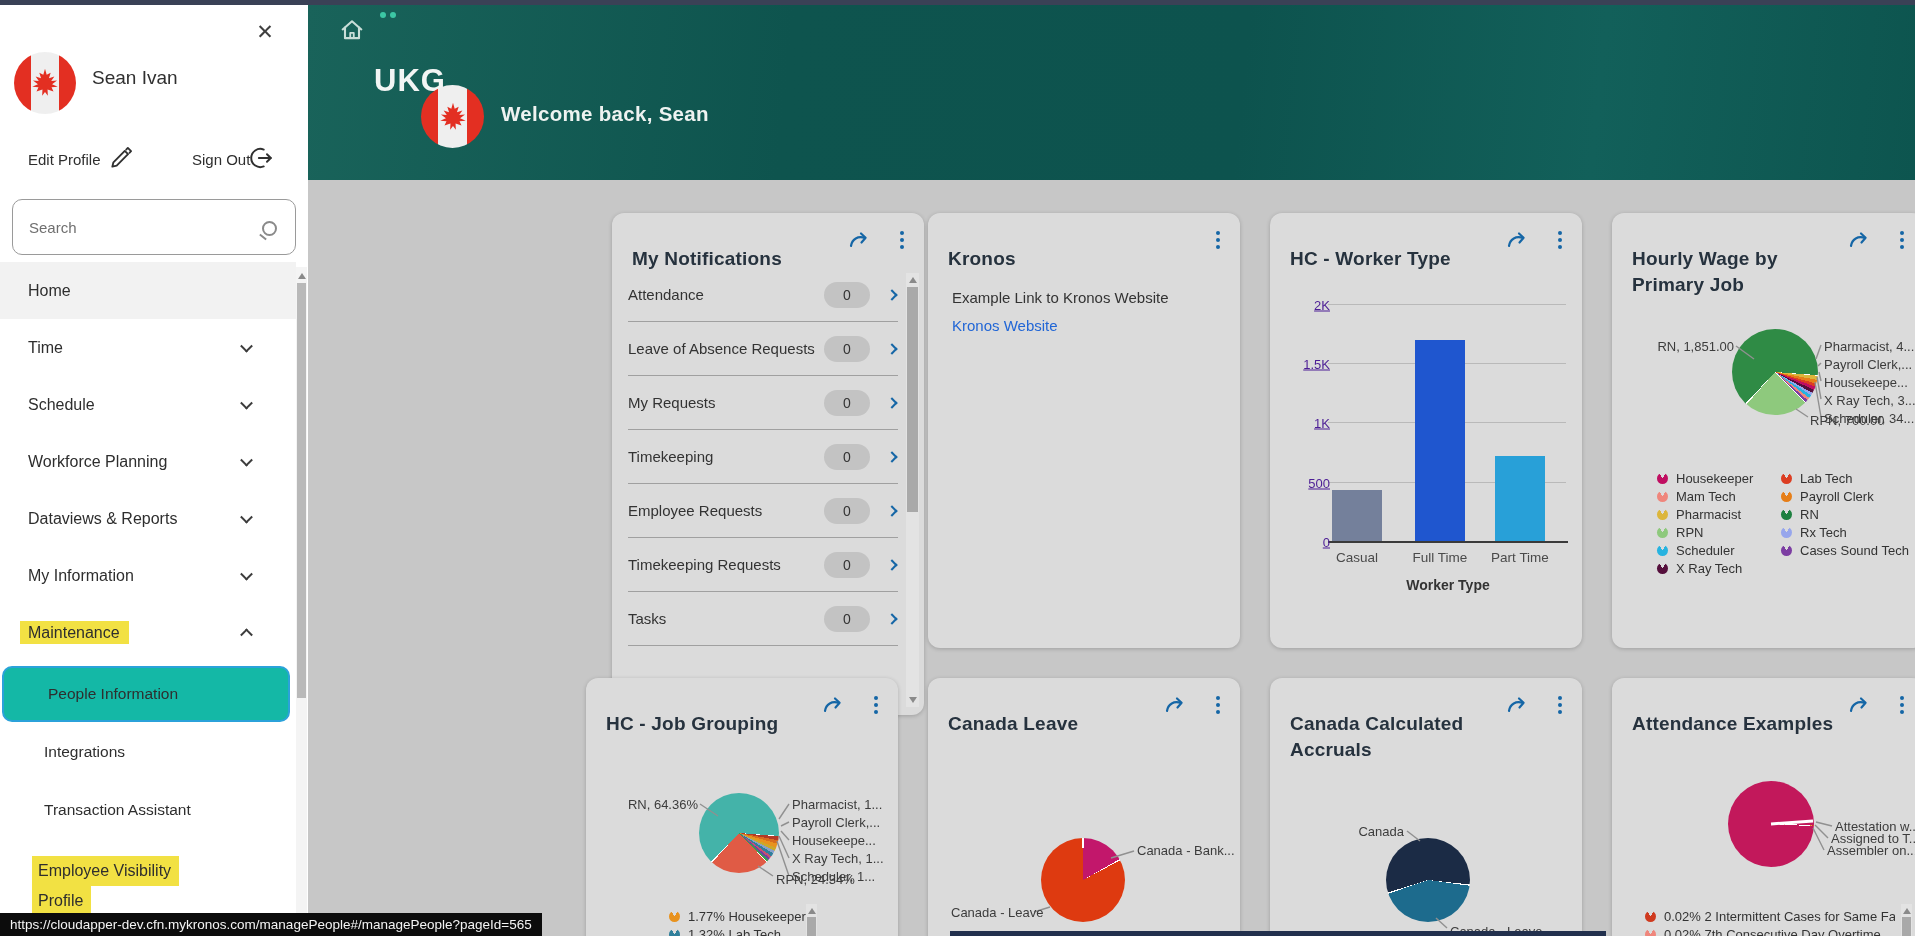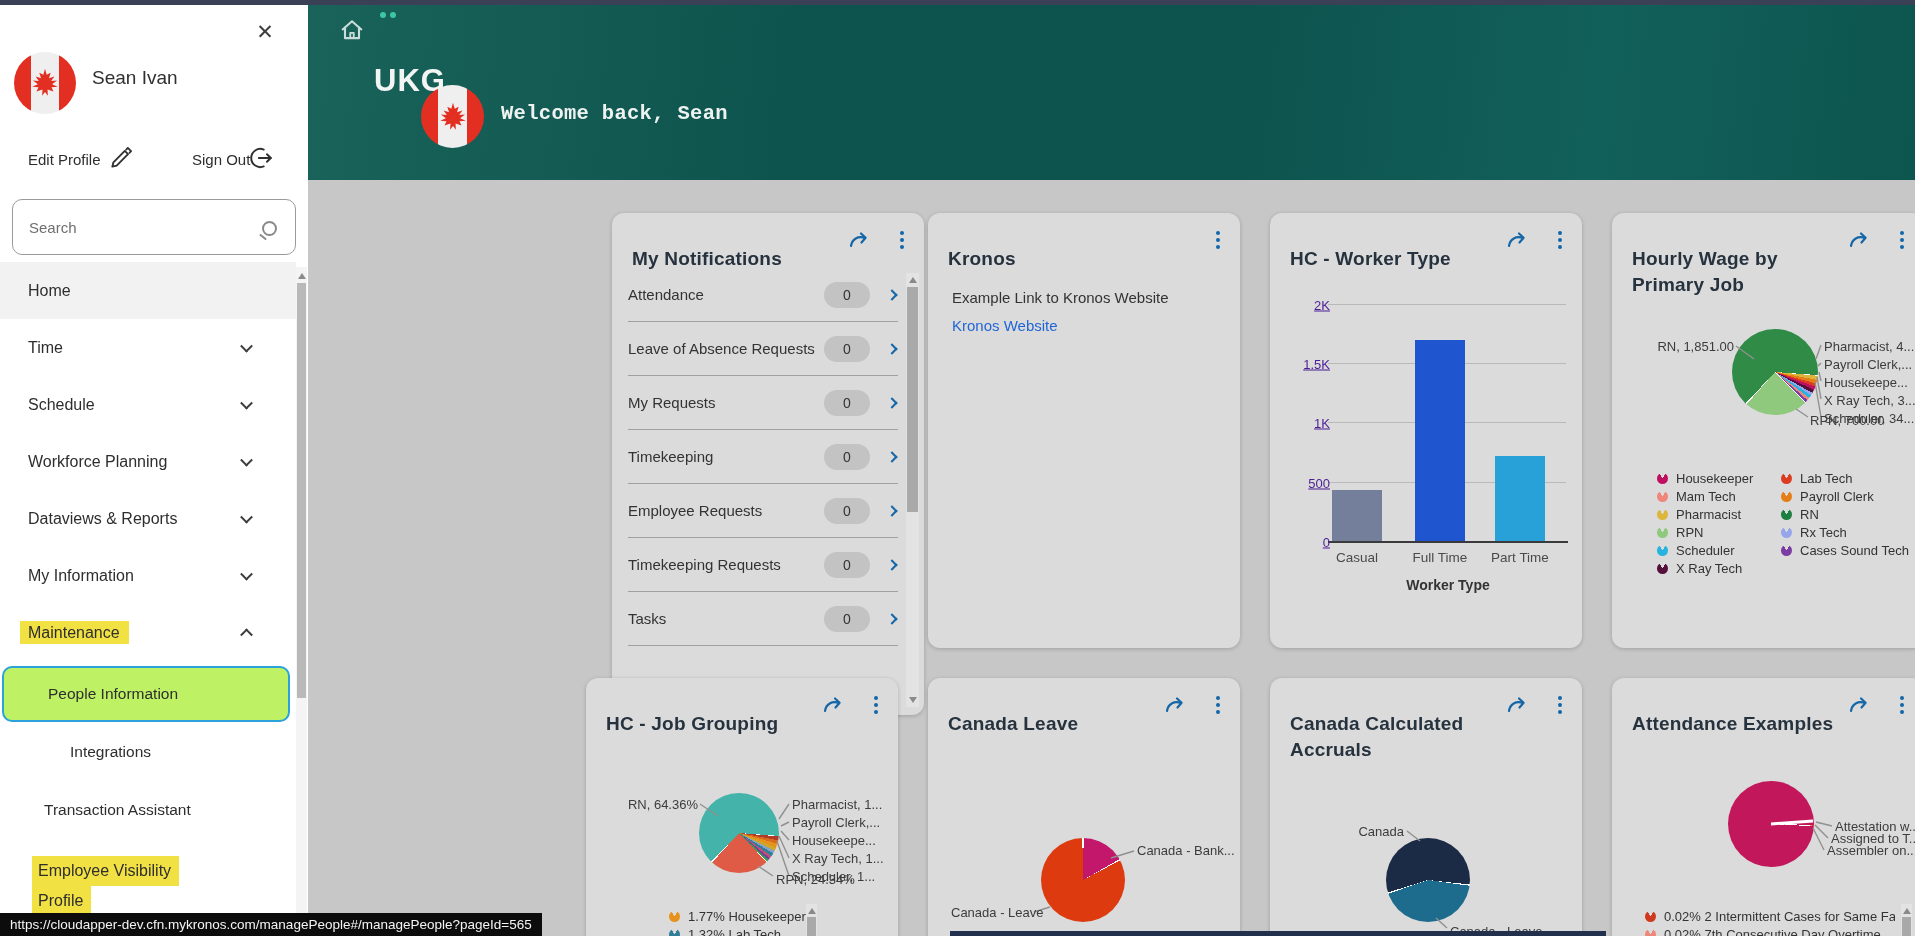--- a/index.html
+++ b/index.html
@@ -12,21 +12,21 @@
   .banner{position:absolute;left:308px;top:0;width:1607px;height:180px;
           background:linear-gradient(96deg,#19635a 0%,#0e544e 30%,#0d534e 58%,#12605a 80%,#0d554f 100%);}
   .home-ic{position:absolute;left:30px;top:16px;width:28px;height:28px;cursor:pointer;}
   .logo{position:absolute;left:66px;top:10px;width:90px;height:44px;}
   .logo-text{position:absolute;left:0;top:8px;font-size:31px;font-weight:800;color:#f2f5f4;letter-spacing:1px;margin-top:45px;}
   .logo-dot{position:absolute;top:2px;width:6px;height:6px;border-radius:50%;background:#3cc6a4;}
   .logo-dot.d1{left:6px;} .logo-dot.d2{left:16px;}
   .flag{border-radius:50%;overflow:hidden;background:linear-gradient(to right,#e32f22 0 27%,#efefef 27% 73%,#e32f22 73% 100%);
         display:flex;align-items:center;justify-content:center;}
   .banner .flag{position:absolute;left:113px;top:85px;width:63px;height:63px;}
-  .welcome{position:absolute;left:193px;top:102px;font-size:20.5px;font-weight:700;color:#eef3f1;letter-spacing:.3px;font-family:Liberation Mono, monospace;}
+  .welcome{position:absolute;left:193px;top:102px;font-size:20.5px;font-weight:700;color:#eef3f1;letter-spacing:.3px;}
   
   .sidebar{position:absolute;left:0;top:5px;width:308px;height:931px;background:#ffffff;z-index:20;}
   .close-x{position:absolute;left:250px;top:12px;width:30px;height:30px;border:none;background:none;
            font-size:21px;color:#3f3f3f;cursor:pointer;line-height:30px;text-align:center;padding:0;}
   .sidebar .flag{position:absolute;left:14px;top:47px;width:62px;height:62px;}
   .user-name{position:absolute;left:92px;top:62px;font-size:19px;color:#303030;}
   .profile-link{position:absolute;top:146px;font-size:15px;color:#2e2e2e;cursor:pointer;}
   .edit-label{left:28px;} .signout-label{left:192px;}
   .pencil-ic{position:absolute;left:108px;top:140px;width:26px;height:26px;cursor:pointer;}
   .signout-ic{position:absolute;left:248px;top:140px;width:26px;height:26px;cursor:pointer;}
@@ -41,21 +41,21 @@
   .nav-item{position:relative;height:57px;display:flex;align-items:center;cursor:pointer;}
   .nav-item.active{background:#f2f2f2;}
   .nav-label{margin-left:28px;font-size:16px;color:#2e2e2e;}
   .hl{background:#f2e143;padding:3px 9px 3px 8px;margin-left:-8px;}
   .chev{position:absolute;left:242px;top:50%;width:9px;height:9px;border-right:2px solid #3c3c3c;
         border-bottom:2px solid #3c3c3c;transform:translateY(-70%) rotate(45deg);}
   .chev.up{transform:translateY(-30%) rotate(-135deg);}
   .sub-item{position:relative;height:57px;display:flex;align-items:center;cursor:pointer;}
   .sub-label{margin-left:44px;font-size:15.5px;color:#2e2e2e;}
   .sub-item.selected{position:absolute;left:2px;top:404px;width:288px;height:56px;border:2.5px solid #2ba2da;
-        border-radius:10px;background:#bef264;}
+        border-radius:10px;background:#14b8a6;}
   .empvis{position:absolute;left:38px;top:594px;cursor:pointer;font-size:16px;color:#2e2e2e;line-height:28px;}
   .empvis span{display:inline-block;background:#f2e143;padding:1px 8px 1px 6px;margin-left:-6px;}
   .side-scroll{position:absolute;left:296px;top:262px;width:11px;height:669px;background:#f4f4f4;}
   .side-scroll .tri-up{margin:6px auto 4px auto;}
   .side-thumb{width:9px;margin:0 auto;height:415px;background:#b9b9b9;}
   .tri-up{width:0;height:0;border-left:4px solid transparent;border-right:4px solid transparent;
           border-bottom:6px solid #8a8a8a;}
   .tri-down{width:0;height:0;border-left:4px solid transparent;border-right:4px solid transparent;
           border-top:6px solid #8a8a8a;}
   
@@ -180,21 +180,21 @@
         <span class="nav-label">My Information</span>
         <i class="chev"></i>
       </div>
       <div class="nav-item">
         <span class="nav-label"><span class="hl">Maintenance</span></span>
         <i class="chev up"></i>
       </div>
       <div class="sub-item selected">
         <span class="sub-label">People Information</span>
       </div>
-      <div class="sub-item" style="position:absolute;left:0;top:461px;width:296px;padding-left:26px;">
+      <div class="sub-item" style="position:absolute;left:0;top:461px;width:296px;">
         <span class="sub-label">Integrations</span>
       </div>
       <div class="sub-item" style="position:absolute;left:0;top:519px;width:296px;">
         <span class="sub-label">Transaction Assistant</span>
       </div>
       <div class="empvis">
         <span>Employee Visibility</span><br>
         <span>Profile</span>
       </div>
     </nav>

